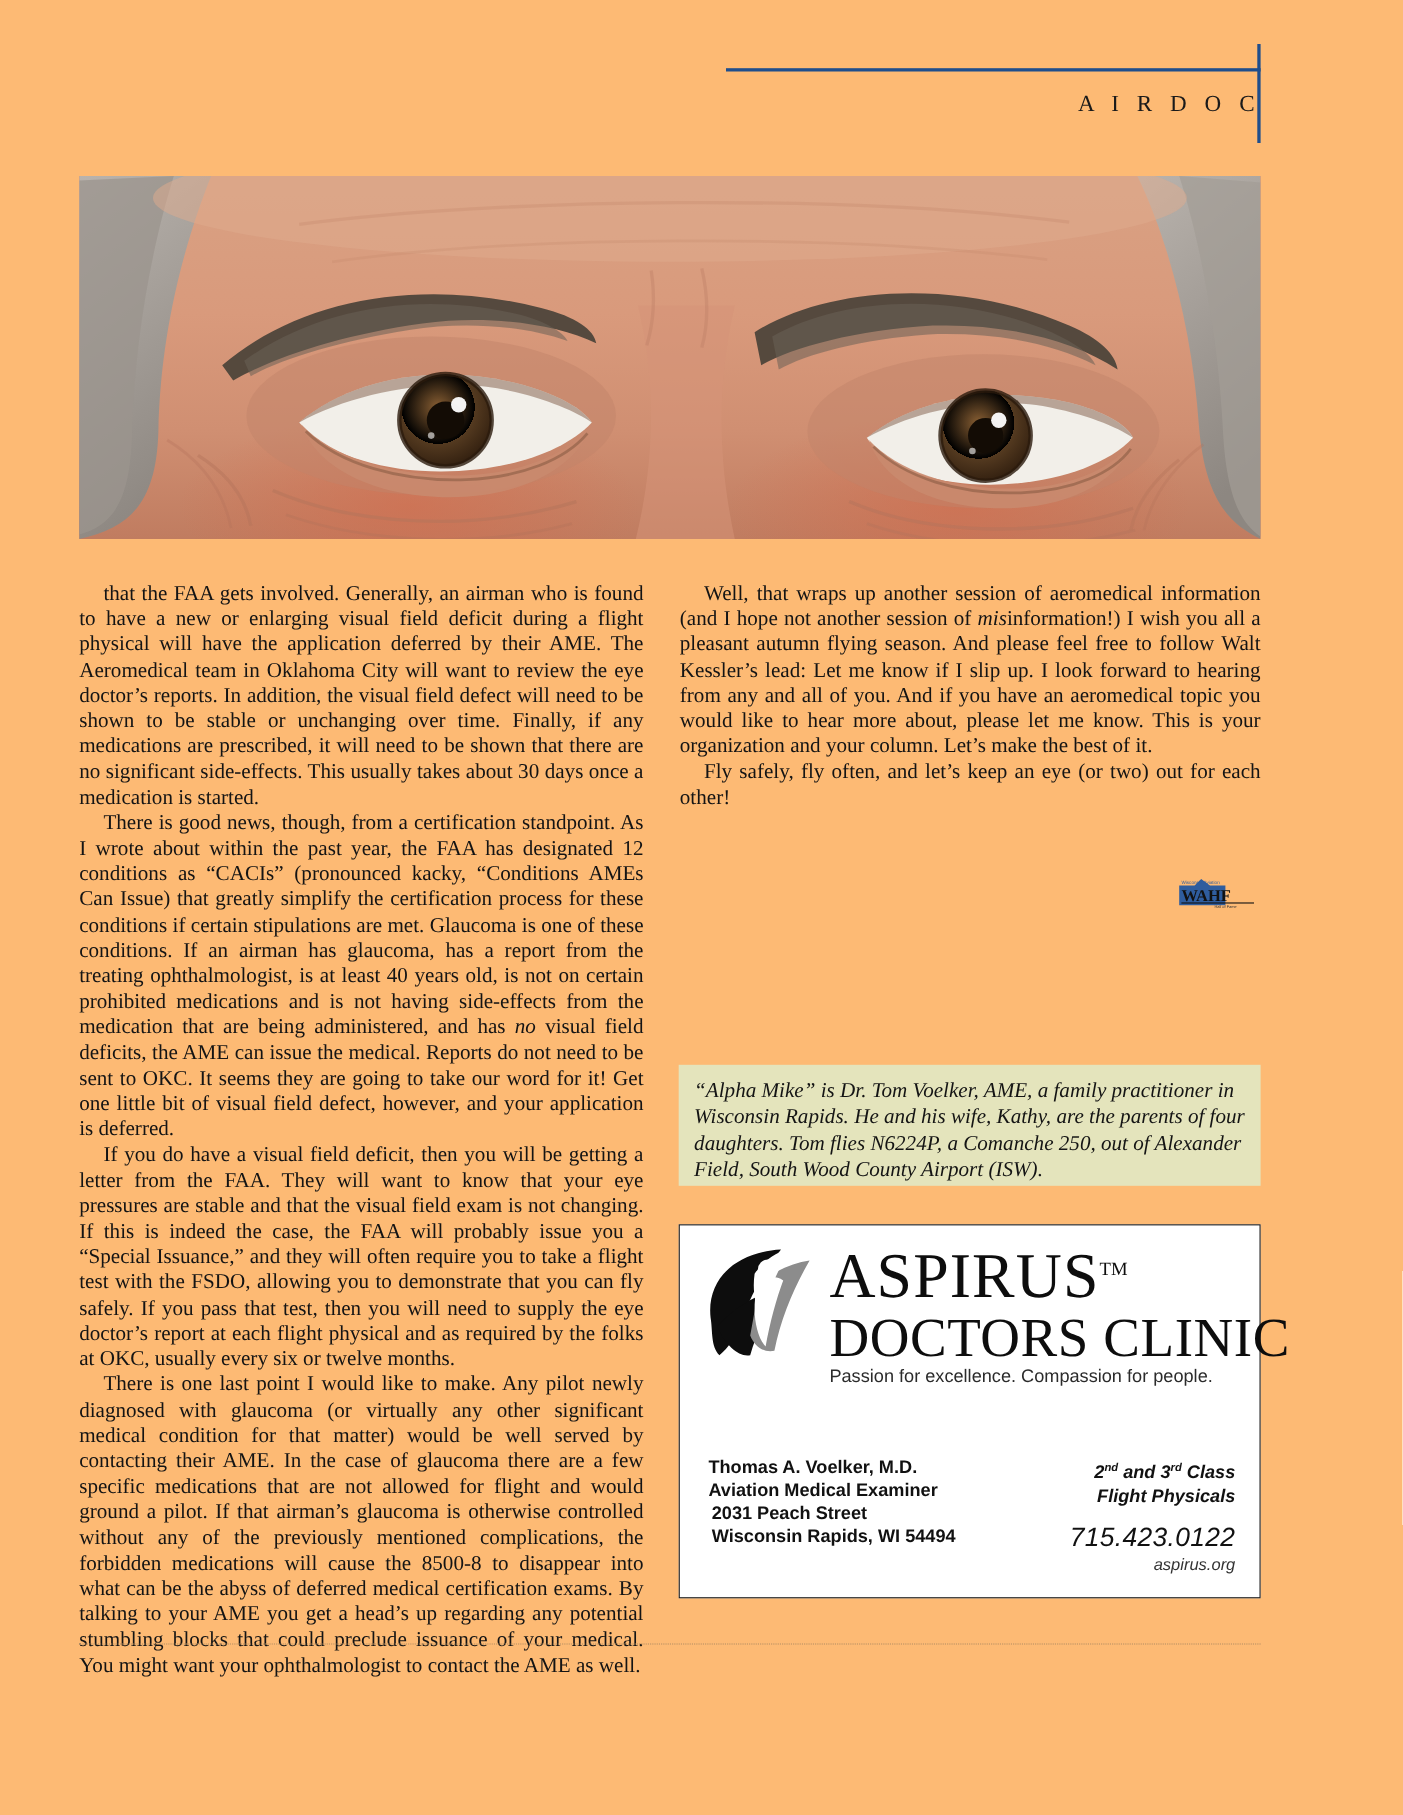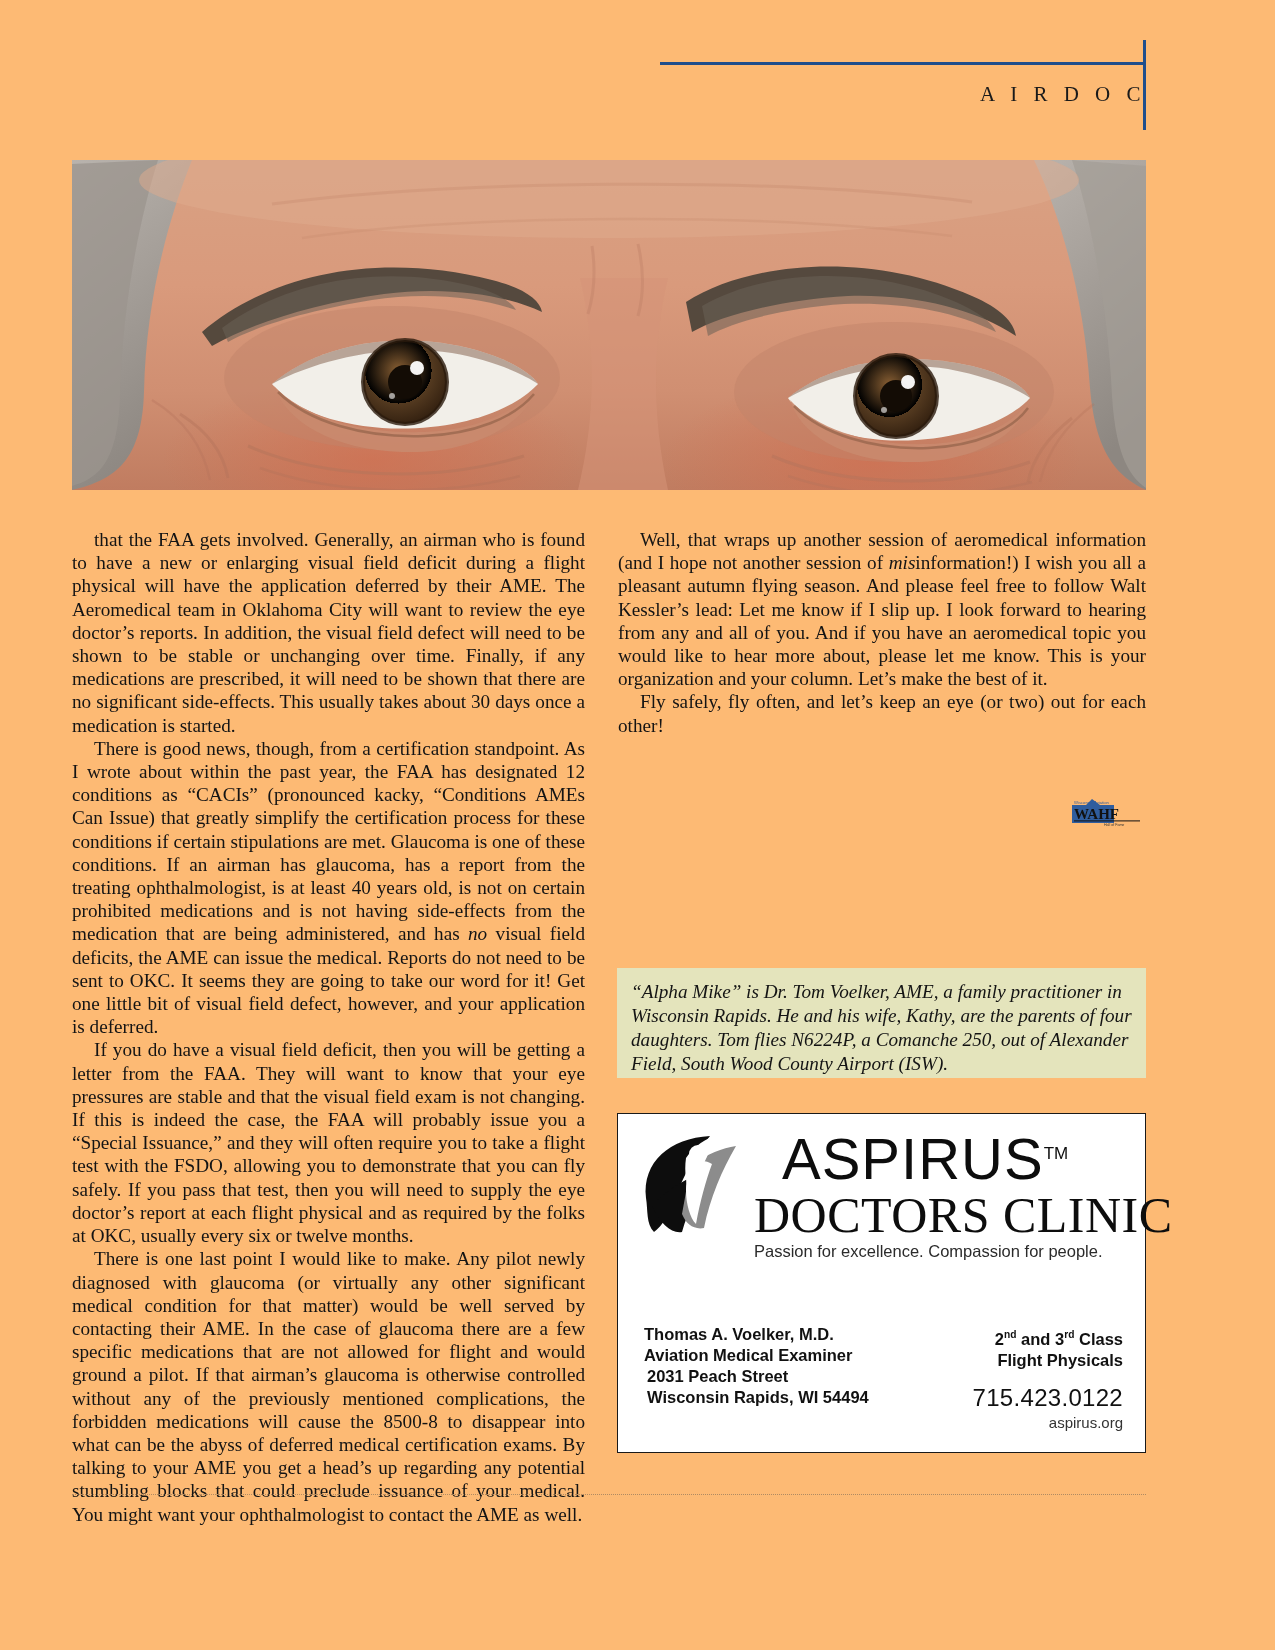--- a/index.html
+++ b/index.html
@@ -107,27 +107,26 @@
     background: #ffffff;
   }
   .ad-logo-row {
     position: absolute;
     left: 14px; top: 10px;
     width: 500px; height: 150px;
   }
   .ad-mark { position: absolute; left: 0; top: 4px; width: 120px; height: 110px; }
   .ad-wordmark { position: absolute; left: 122px; top: 0px; width: 378px; }
   .ad-aspirus {
-    font-family: Liberation Sans, sans-serif;
+    font-family: Liberation Serif, serif;
     font-size: 58px;
     letter-spacing: 1px;
     line-height: 60px;
     color: #0d0d0d;
     white-space: nowrap;
-    margin-left: 28px;
   }
   .ad-tm {
     font-size: 17px;
     vertical-align: super;
     letter-spacing: 0;
   }
   .ad-doctors {
     font-family: "Liberation Serif", serif;
     font-size: 50px;
     letter-spacing: 0.5px;
@@ -157,20 +156,21 @@
     line-height: 21px;
     color: #111;
   }
   .ad-left .addr { padding-left: 3px; }
   .ad-right {
     position: absolute;
     right: 24px; top: 0;
     text-align: right;
     font-family: "Liberation Sans", sans-serif;
     color: #111;
+    font-style: italic;
   }
   .ad-right .cls {
     font-size: 16.5px;
     font-weight: bold;
     line-height: 21px;
   }
   .ad-right .phone {
     margin-top: 13px;
     font-size: 24px;
     font-weight: normal;

